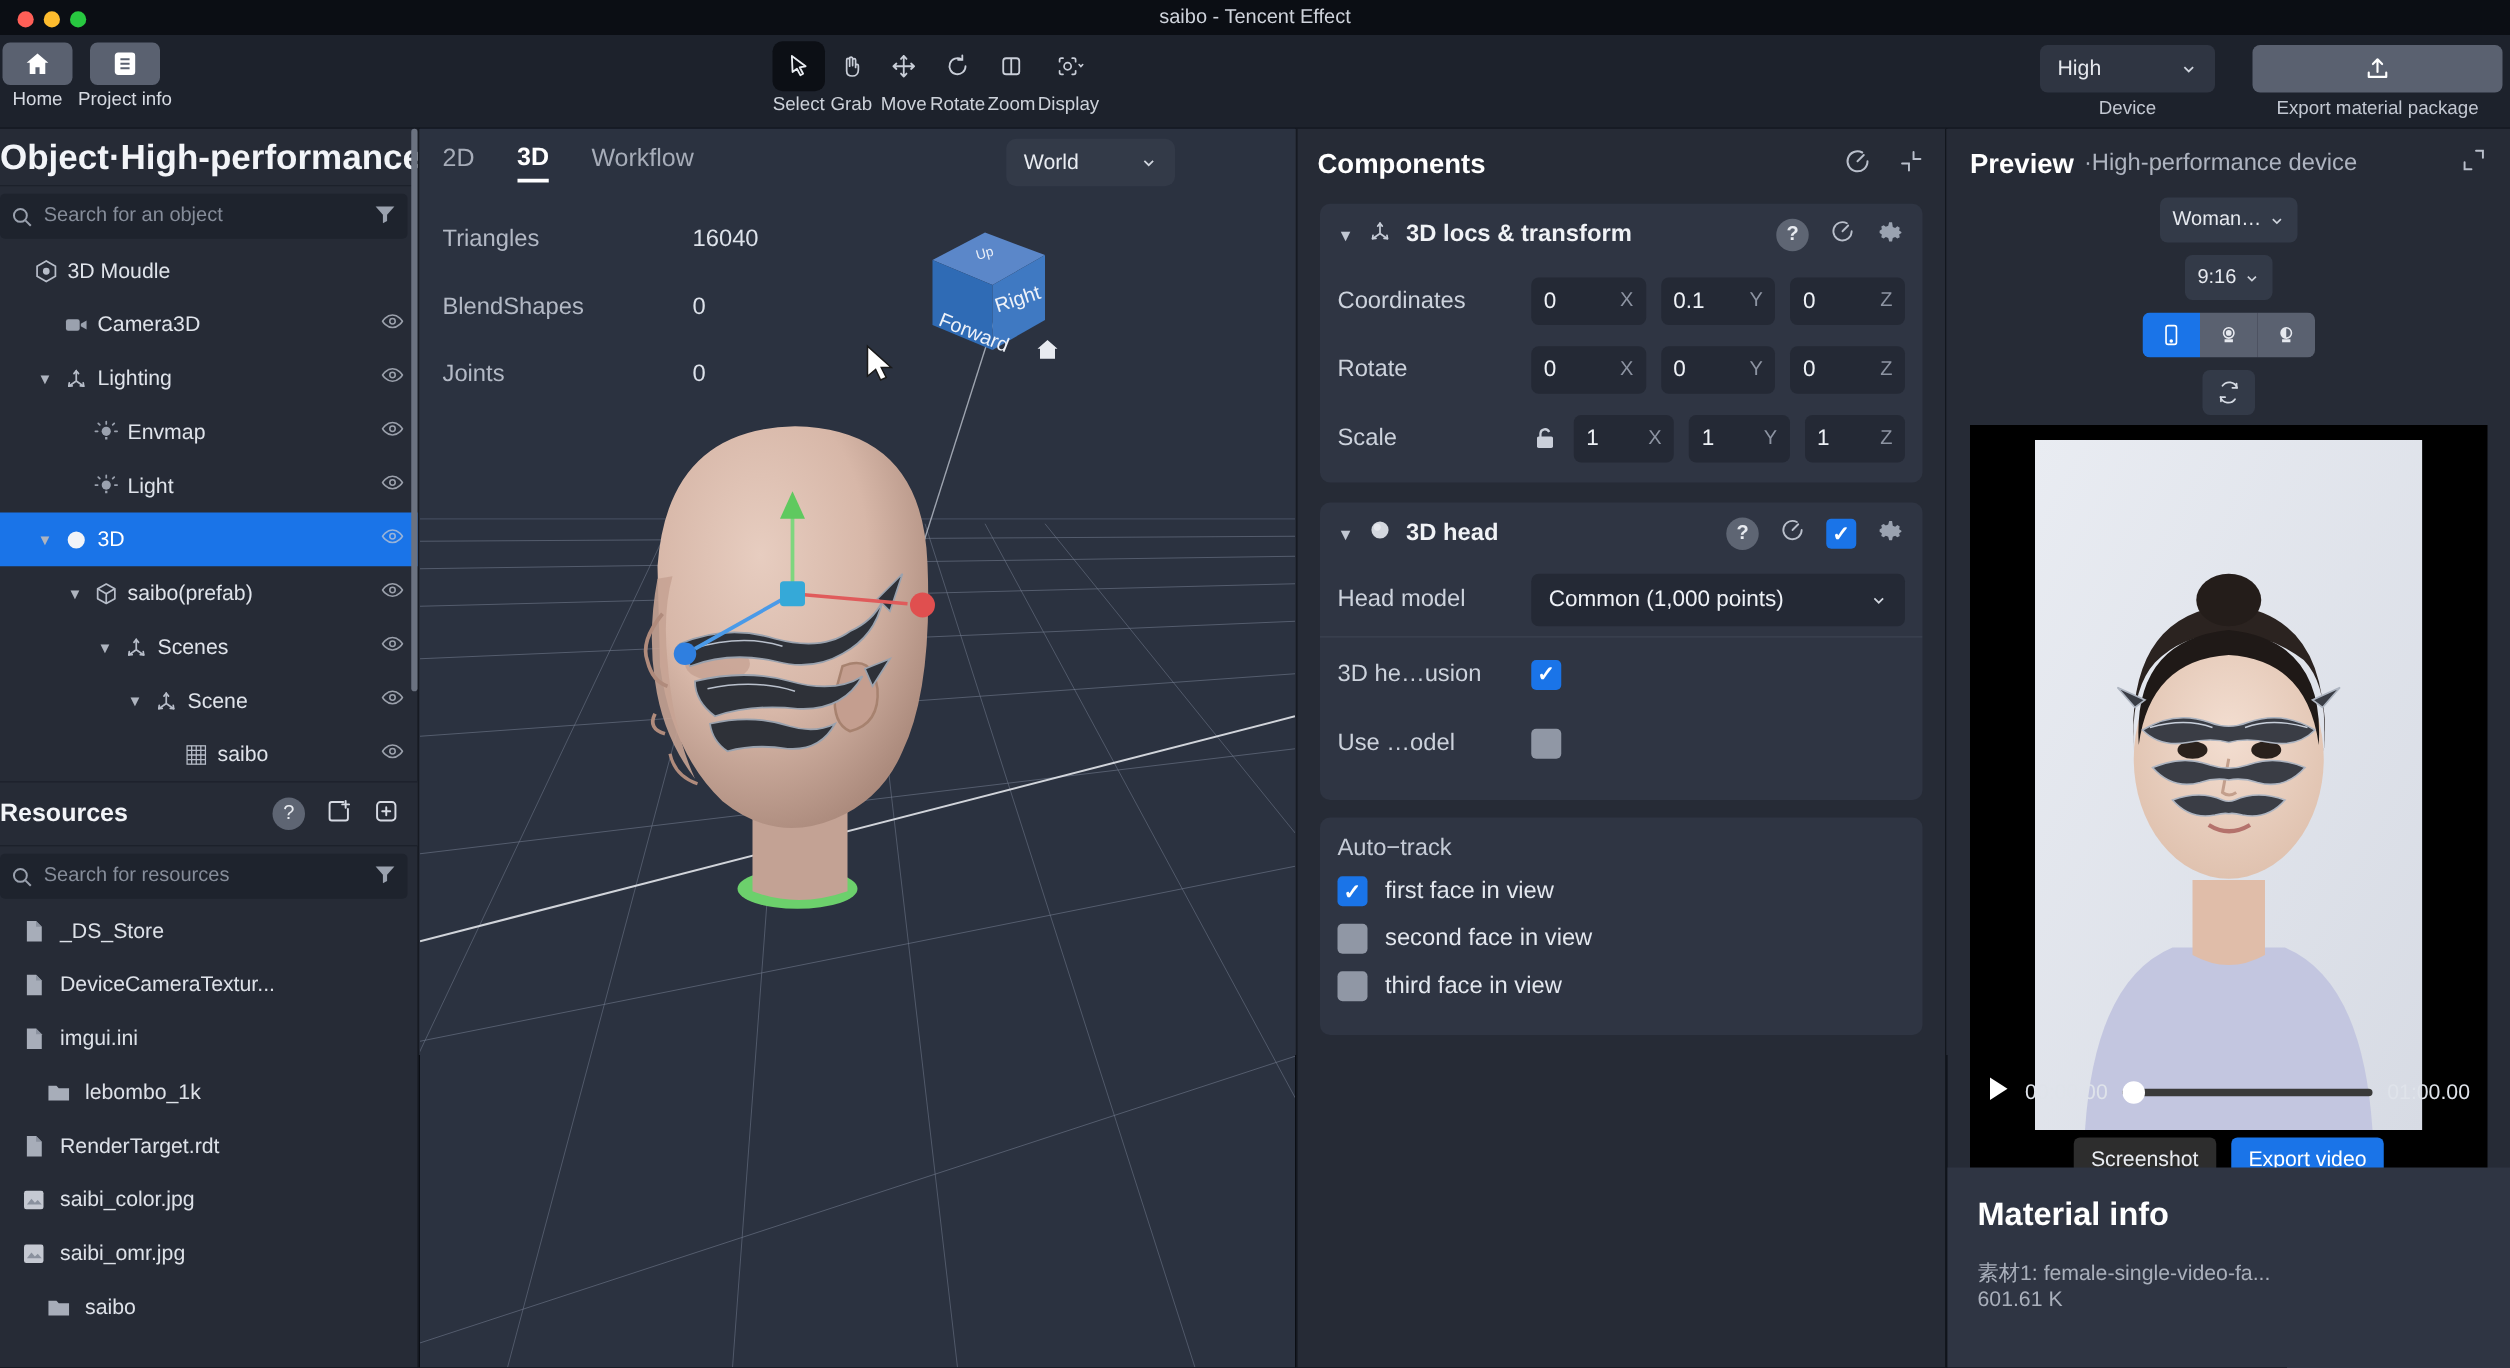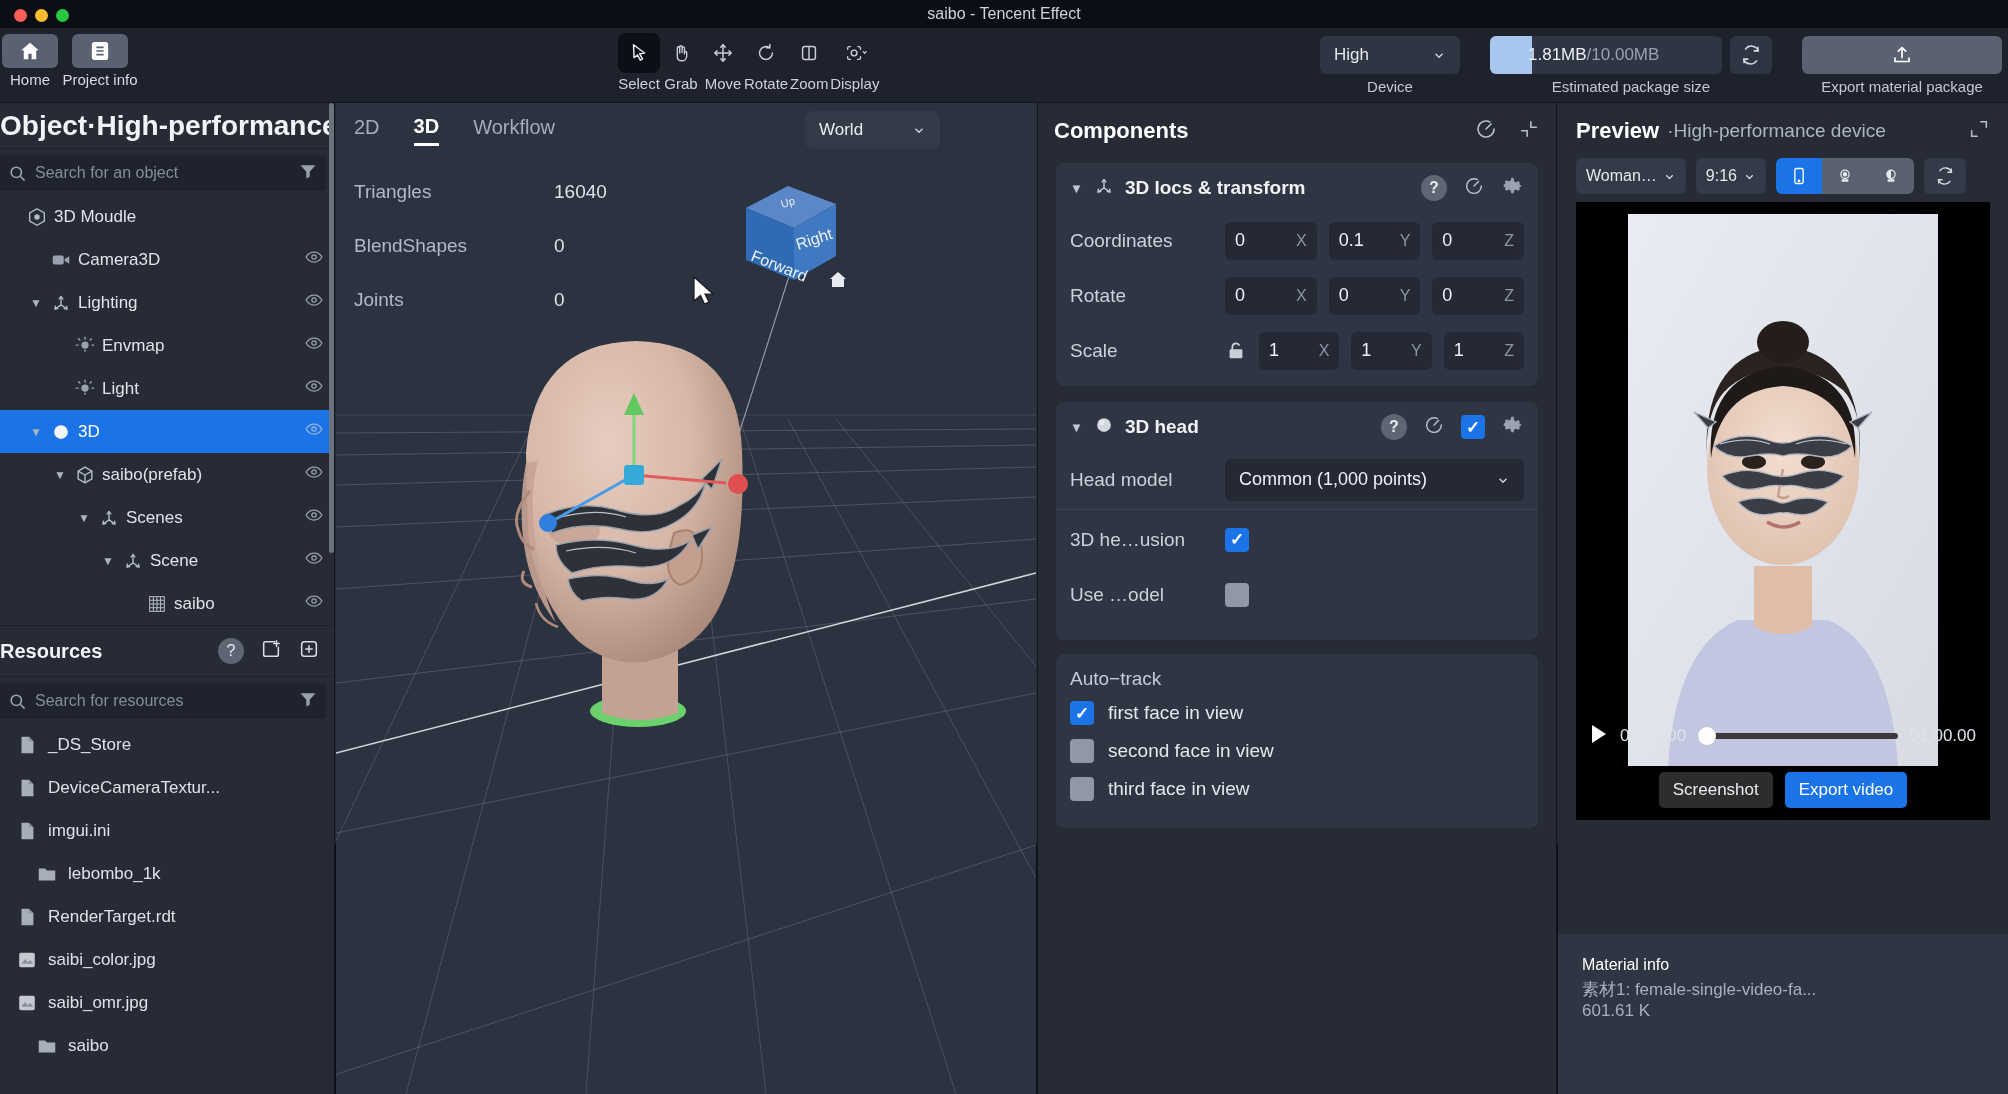--- a/index.html
+++ b/index.html
@@ -202,21 +202,21 @@
   .chk-row { display: flex; align-items: center; gap: 14px; height: 38px; padding: 0 14px; font-size: 19px; color: #e3e7ee; cursor: pointer; }
 
   
   .prev {
     position: absolute; left: 1558px; top: 103px; width: 450px; height: 991px;
     background: #262b36;
   }
   .prev-head { height: 55px; display: flex; align-items: center; padding: 0 18px; }
   .prev-title { font-size: 22px; font-weight: bold; color: #fff; }
   .prev-sub { font-size: 19px; color: #aeb4c0; margin-left: 8px; }
-  .prev-ctrls { display: flex; align-items: center; gap: 10px; padding: 0 18px 8px 18px; }
+  .prev-ctrls { display: flex; align-items: center; gap: 10px; padding: 0 18px 8px 18px; flex-direction: column; }
   .mini-sel {
     height: 36px; border-radius: 6px; background: #333a48;
     display: flex; align-items: center; gap: 6px; padding: 0 10px;
     font-size: 16px; color: #e6e9ef; cursor: pointer;
   }
   .seg { display: flex; border-radius: 6px; overflow: hidden; }
   .seg .s {
     width: 46px; height: 36px; background: #5a6170; display: flex;
     align-items: center; justify-content: center; cursor: pointer;
   }
@@ -236,21 +236,21 @@
     display: flex; align-items: center; font-size: 17px; color: #e9ecf1; cursor: pointer;
   }
   .btn-pri {
     height: 36px; padding: 0 14px; border-radius: 5px; background: #1a74e8;
     display: flex; align-items: center; font-size: 17px; color: #fff; cursor: pointer;
   }
   .mat {
     position: absolute; left: 0; bottom: 0; width: 450px; height: 160px;
     background: #2f3543; padding: 22px 24px;
   }
-  .mat-title { font-size: 16px; font-weight: normal; color: #fff; margin-bottom: 4px; }
+  .mat-title { font-size: 26px; font-weight: bold; color: #fff; margin-bottom: 20px; }
   .mat-row { display: flex; font-size: 17px; color: #a9afbb; flex-direction: column; }
   .mat-row .nm { flex: 1; white-space: nowrap; overflow: hidden; }
   .scrollbar {
     position: absolute; left: 329px; top: 103px; width: 5px; height: 450px;
     background: #6b7280; border-radius: 3px;
   }
 </style>
 </head>
 <body>
 
@@ -348,37 +348,20 @@
       <div class="device-sel">
         <div class="sel-box">
           <span>High</span>
           <svg width="14" height="14" viewBox="0 0 16 16" fill="none" stroke="#cfd4dd" stroke-width="1.6">
               <path d="M4 6.5l4 4 4-4"></path>
             </svg>
         </div>
         <div class="undercap">Device</div>
       </div>
 
-      <div class="pkg-group">
-        <div class="pkg-row">
-          <div class="pkg-bar">
-            <div class="pkg-fill" id="pkgfill" style="width: 18%;"></div>
-            <div class="pkg-text">
-              <span>1.81MB</span><span class="tot">/10.00MB</span>
-            </div>
-          </div>
-          <div class="refresh-btn">
-            <svg width="22" height="22" viewBox="0 0 24 24" fill="none" stroke="#d4d9e2" stroke-width="1.7" stroke-linecap="round">
-              <path d="M20 7.5A8 8 0 006 5.6M4 16.5A8 8 0 0018 18.4"></path>
-                <path d="M19.5 3.5v4h-4M4.5 20.5v-4h4"></path>
-            </svg>
-          </div>
-        </div>
-        <div class="undercap">Estimated package size</div>
-      </div>
 
       <div class="export-group">
         <div class="export-btn">
           <svg width="24" height="24" viewBox="0 0 24 24" fill="none" stroke="#ffffff" stroke-width="1.7" stroke-linecap="round" stroke-linejoin="round">
             <path d="M12 4.5v10M8.3 8.2L12 4.5l3.7 3.7"></path>
               <path d="M5 15v3.5h14V15"></path>
           </svg>
         </div>
         <div class="undercap">Export material package</div>
       </div>

